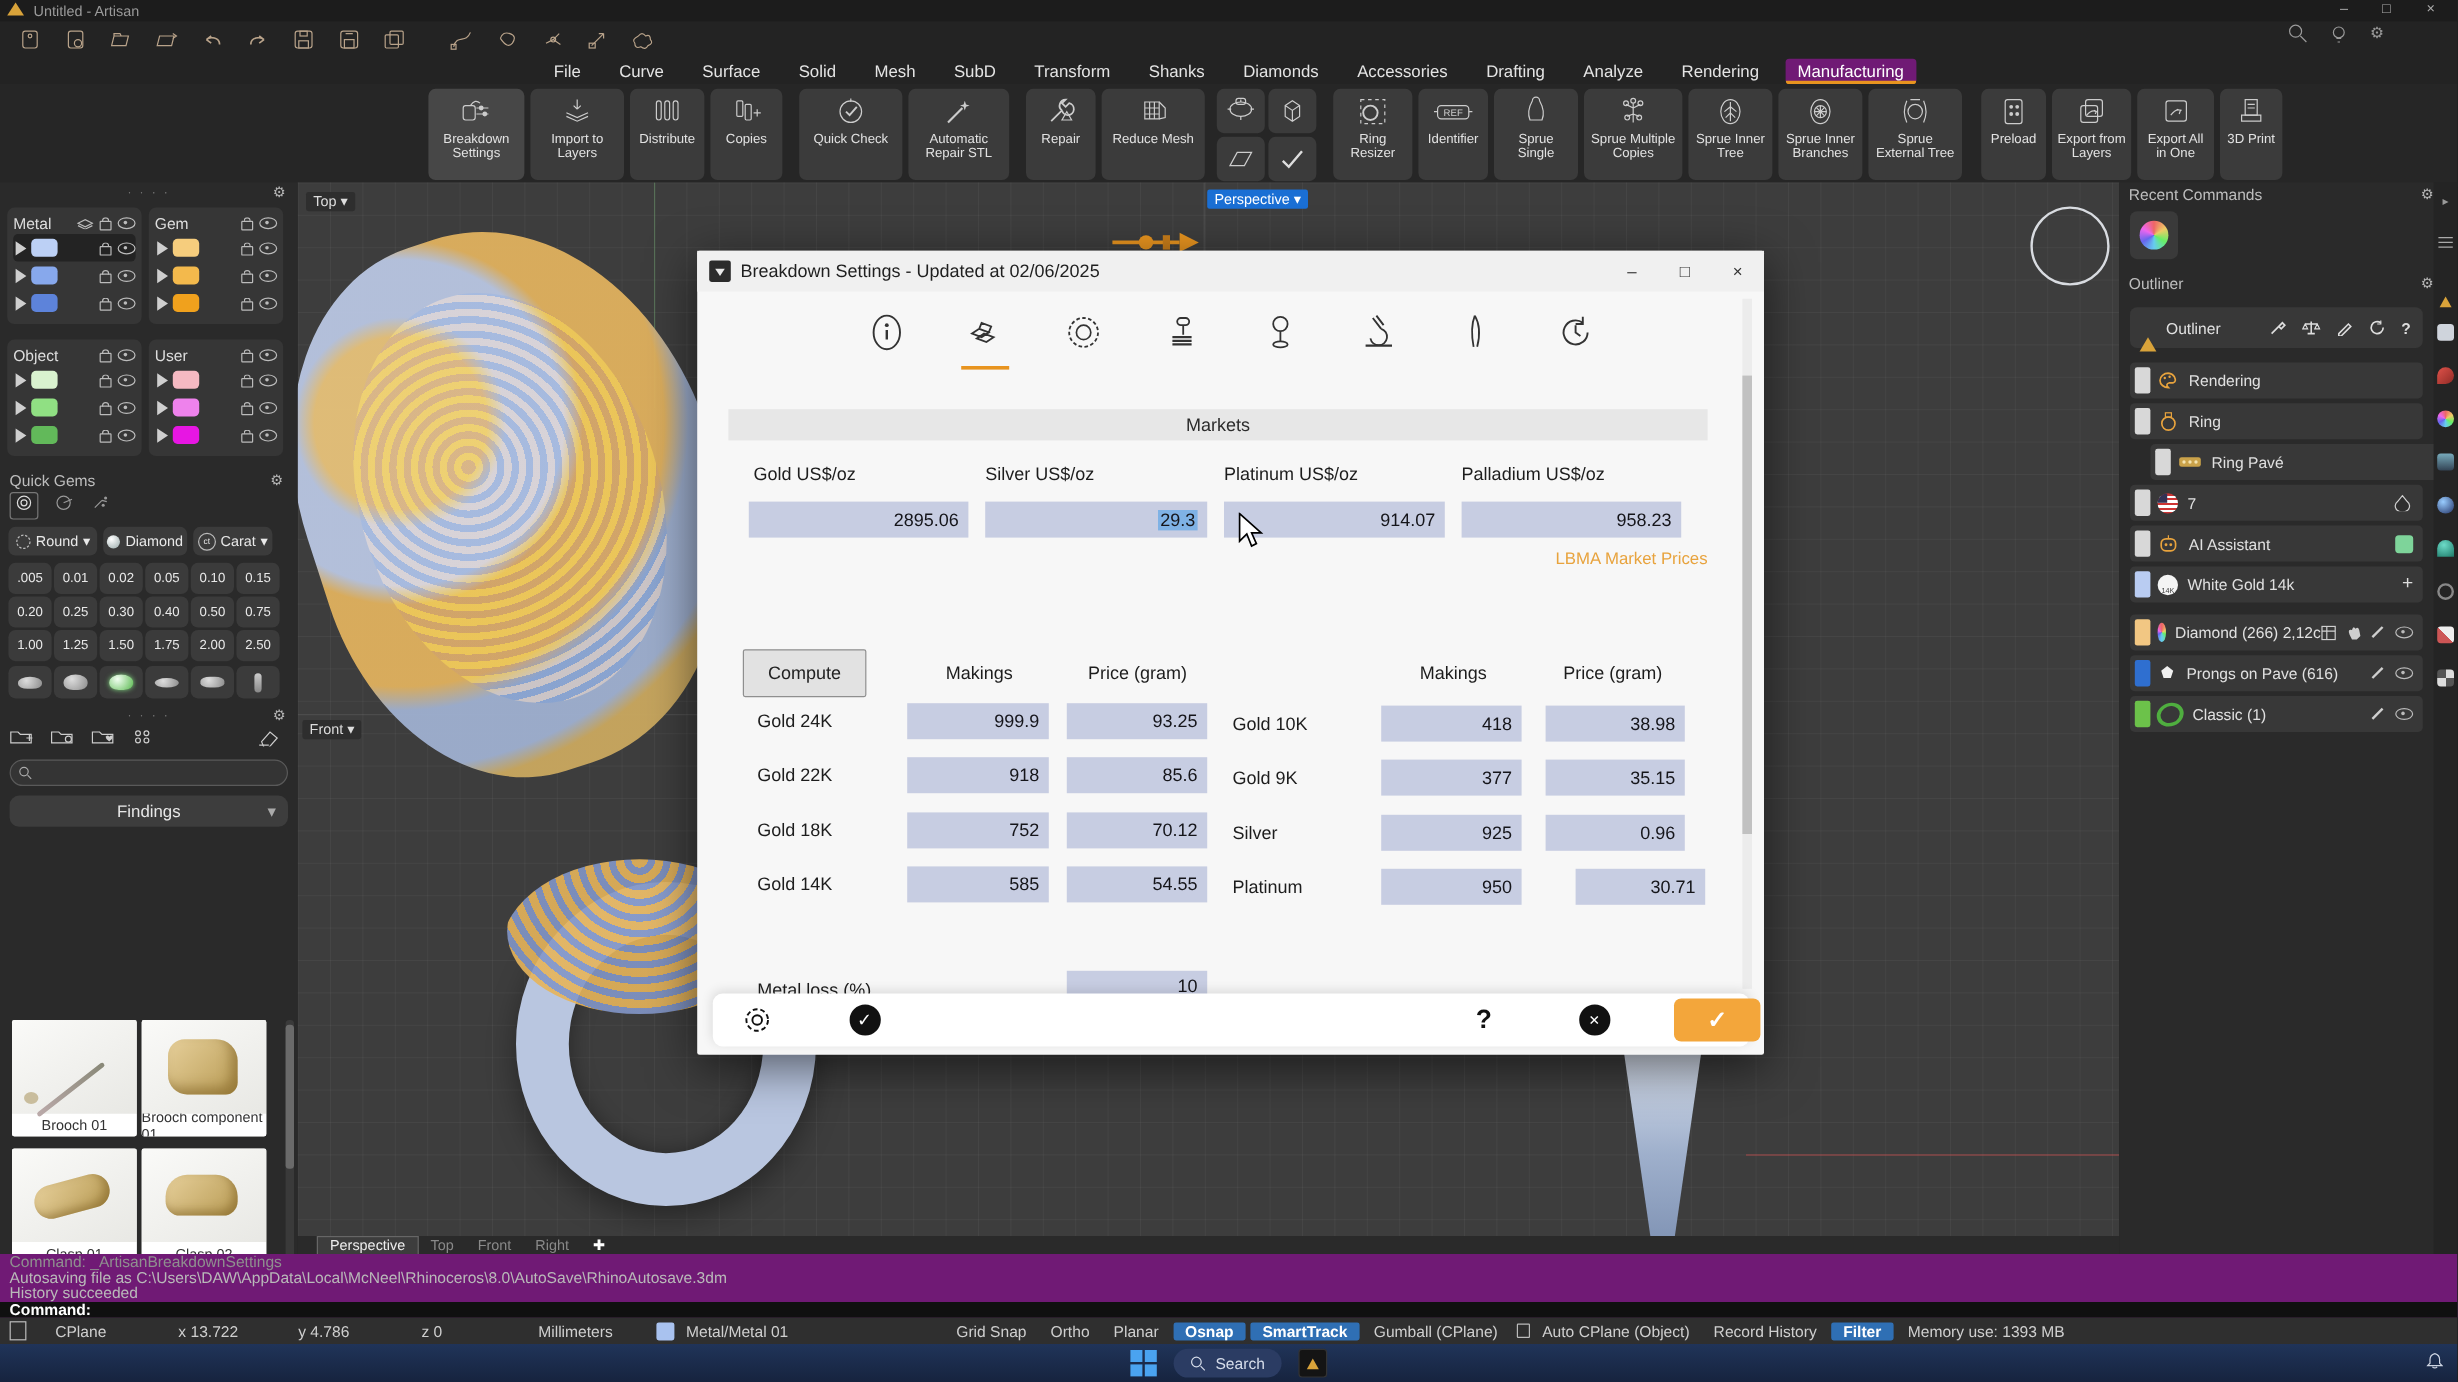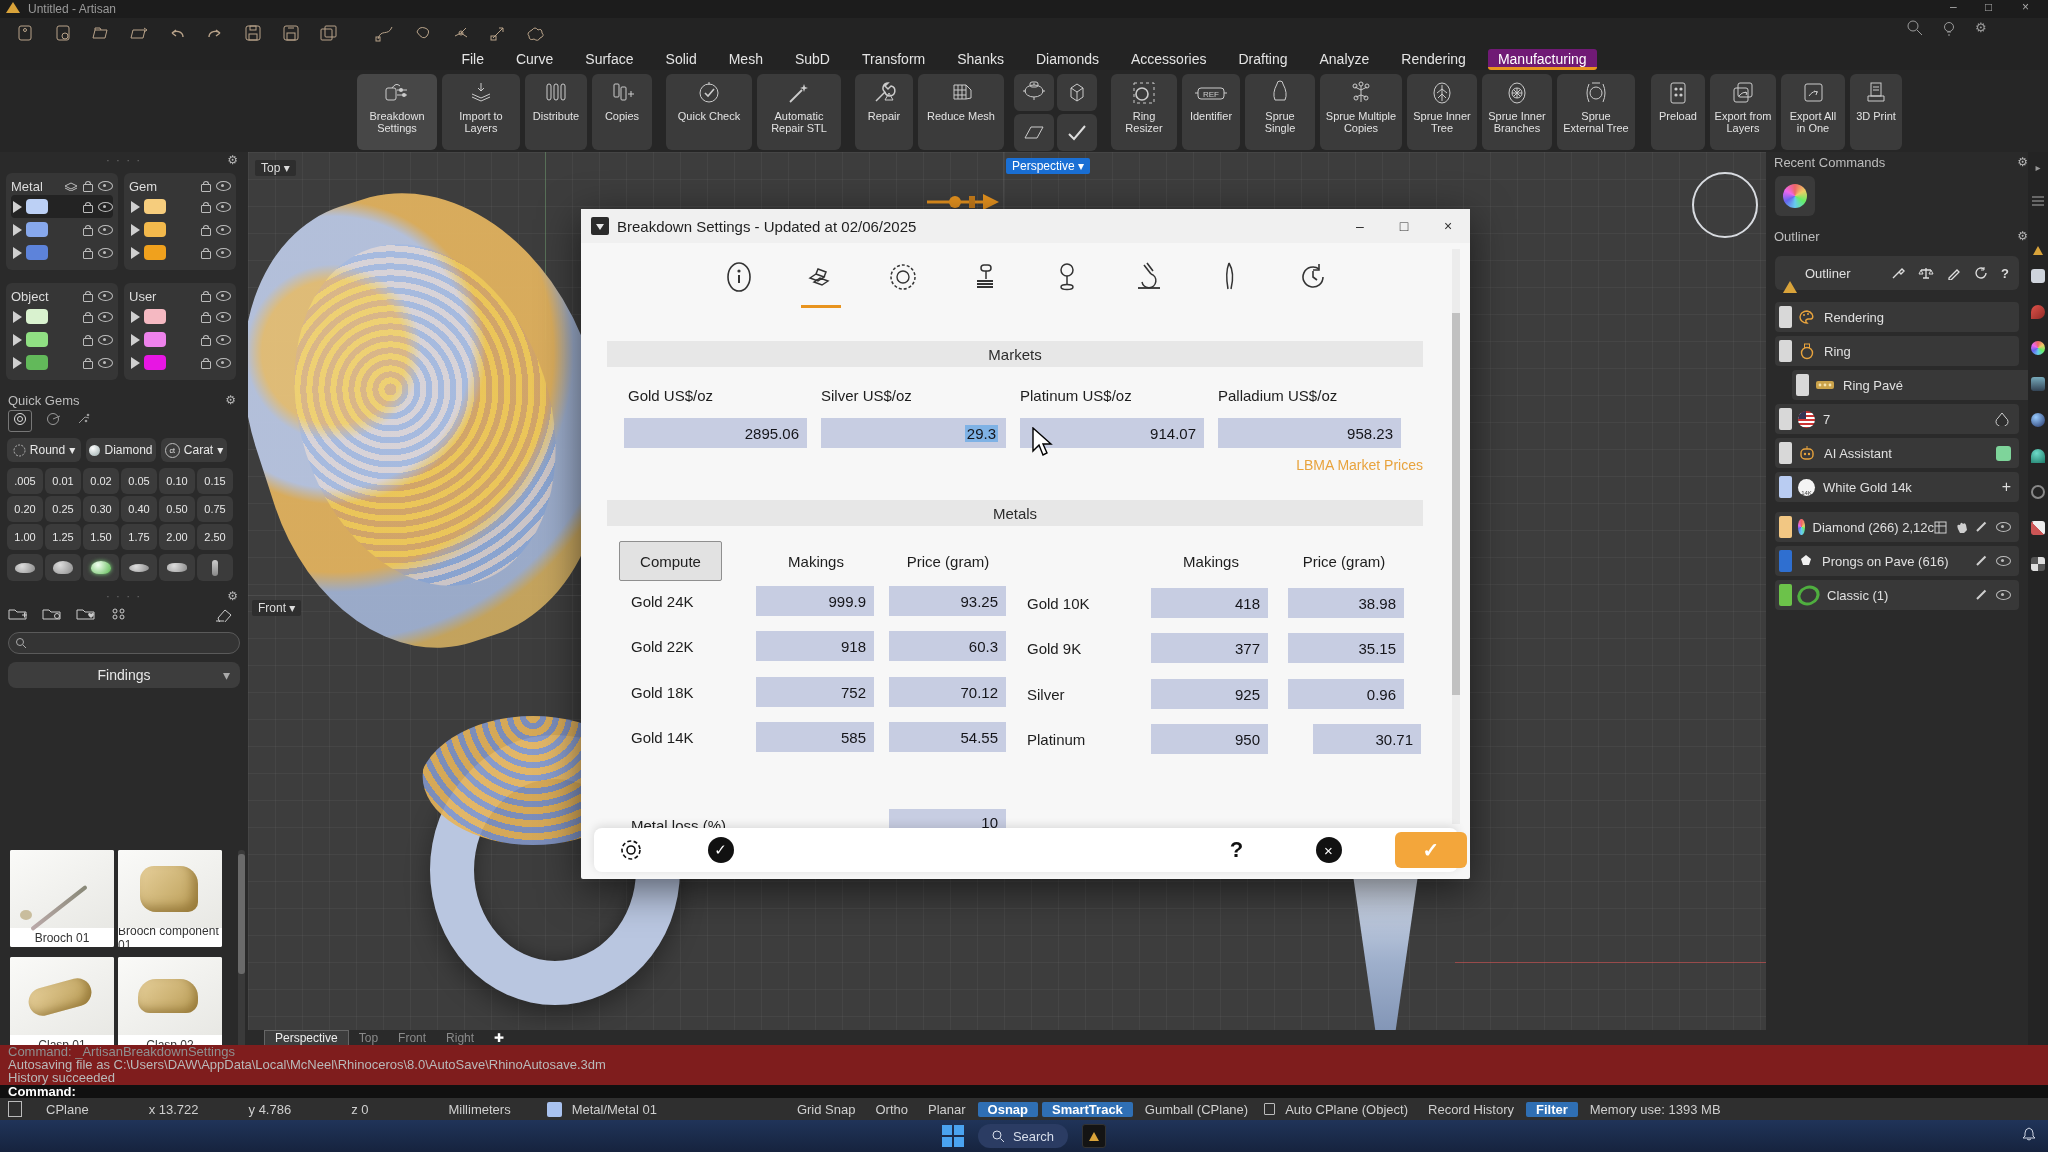--- a/index.html
+++ b/index.html
@@ -82,21 +82,21 @@
   .obox{background:#383838;border-radius:6px;position:absolute;left:9px;width:244px;}
   .orow{position:absolute;left:9px;width:244px;height:30px;background:#383838;border-radius:4px;display:flex;align-items:center;overflow:hidden;}
   .orow .bar{width:13px;height:22px;border-radius:2px;margin:0 6px 0 4px;flex:0 0 auto;}
   .orow .txt{font-size:13px;color:#e0e0e0;margin-left:8px;white-space:nowrap;}
   .orow .ricons{margin-left:auto;display:flex;gap:8px;align-items:center;margin-right:8px;color:#cfcfcf;font-size:12px;}
   .pencil{width:12px;height:12px;position:relative;}
   .pencil::before{content:"";position:absolute;left:1px;top:9px;width:12px;height:2px;background:#cfcfcf;transform:rotate(-45deg);transform-origin:left;}
   .edgestrip{left:2028px;top:152px;width:20px;height:893px;background:#242424;display:flex;flex-direction:column;align-items:center;gap:22px;padding-top:10px;box-sizing:border-box;}
   .edgeic{width:14px;height:14px;border-radius:3px;}
   
-  .console{left:0;top:1045px;width:2048px;height:53px;background:#7f1d1d;font-size:13px;color:#b9b9b9;}
+  .console{left:0;top:1045px;width:2048px;height:53px;background:#701a75;font-size:13px;color:#b9b9b9;}
   .console .ln{padding:0 8px;height:13px;line-height:13px;}
   .cmdline{position:absolute;left:0;top:40px;width:2048px;height:13px;background:#101010;color:#fff;font-weight:bold;padding:0 8px;box-sizing:border-box;line-height:13px;font-size:13px;}
   .statusbar{left:0;top:1098px;width:2048px;height:22px;background:#2f2f2f;font-size:13px;color:#cfcfcf;display:flex;align-items:center;}
   .st{padding:0 10px;white-space:nowrap;}
   .st.active{background:#2f6fb4;color:#fff;font-weight:bold;border-radius:2px;margin:0 2px;}
   
   .taskbar{left:0;top:1120px;width:2048px;height:32px;background:linear-gradient(#203459,#16233e);display:flex;align-items:center;justify-content:center;gap:14px;}
   .winlogo{display:grid;grid-template-columns:10px 10px;grid-template-rows:10px 10px;gap:2px;}
   .winlogo div{background:#4aa3f0;}
   .searchpill{background:#2b3c63;border-radius:14px;height:24px;display:flex;align-items:center;padding:0 14px;color:#d6ddea;font-size:13px;gap:8px;}
@@ -846,23 +846,20 @@
       </div>
     <div class="field" style="left:637px;top:209px;width:183px;">
         <span>958.23</span>
       </div>
     <span class="abs link" style="left:0;top:248px;width:842px;text-align:right;display:block;">LBMA Market Prices</span>
 
     <svg class="abs" style="left:450px;top:218px;" width="22" height="30">
       <path d="M2 1 L2 24 L8 18 L12 28 L16 26 L12 17 L20 17 Z" fill="#fff" stroke="#000" stroke-width="1.4"></path>
     </svg>
 
-    <div class="band" style="top:291px;">
-        <span>Metals</span>
-      </div>
     <div class="compute">Compute</div>
     <span class="colh" style="left:235px;top:344px;">Makings</span>
     <span class="colh" style="left:367px;top:344px;">Price (gram)</span>
     <span class="colh" style="left:630px;top:344px;">Makings</span>
     <span class="colh" style="left:763px;top:344px;">Price (gram)</span>
 
     <span class="mlabel" style="left:50px;top:384px;">Gold 24K</span>
     <div class="field" style="left:175px;top:377px;width:118px;">
         <span>999.9</span>
       </div>
@@ -875,21 +872,21 @@
       </div>
     <div class="field" style="left:707px;top:379px;width:116px;">
         <span>38.98</span>
       </div>
 
     <span class="mlabel" style="left:50px;top:429px;">Gold 22K</span>
     <div class="field" style="left:175px;top:422px;width:118px;">
         <span>918</span>
       </div>
     <div class="field" style="left:308px;top:422px;width:117px;">
-        <span>60.3</span>
+        <span>85.6</span>
       </div>
     <span class="mlabel" style="left:446px;top:431px;">Gold 9K</span>
     <div class="field" style="left:570px;top:424px;width:117px;">
         <span>377</span>
       </div>
     <div class="field" style="left:707px;top:424px;width:116px;">
         <span>35.15</span>
       </div>
 
     <span class="mlabel" style="left:50px;top:475px;">Gold 18K</span>

